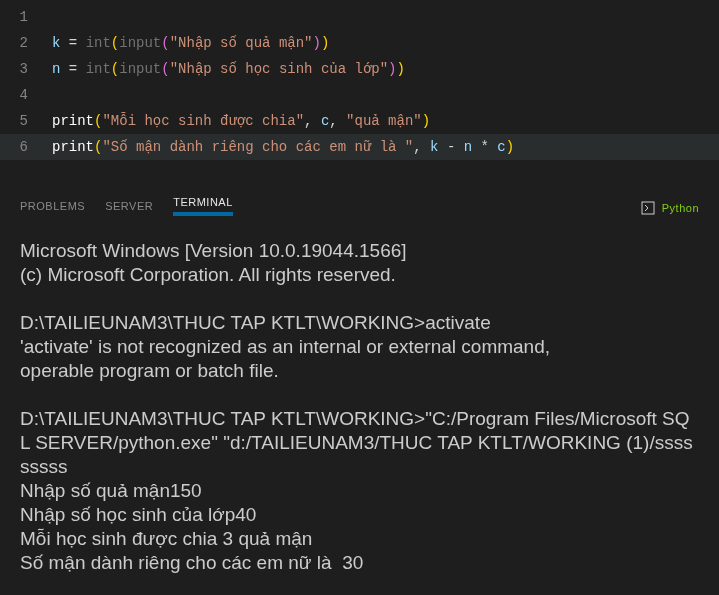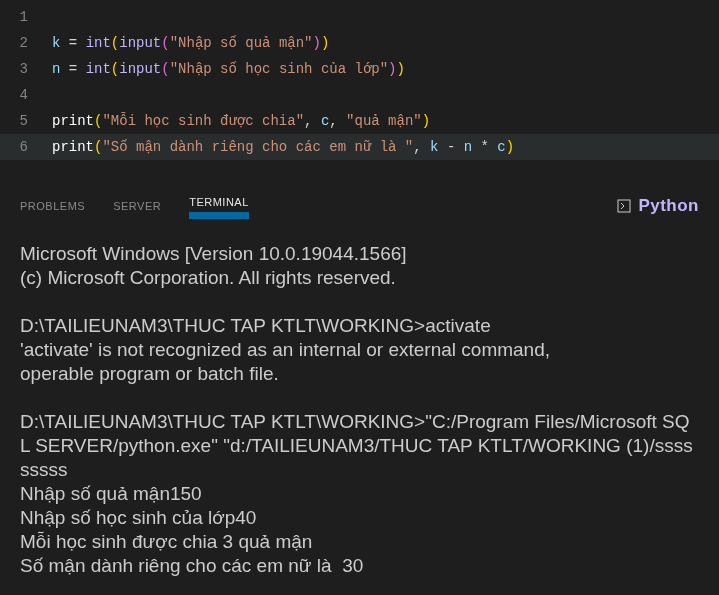--- a/index.html
+++ b/index.html
@@ -32,54 +32,53 @@
     color: #858585;
     user-select: none;
     flex-shrink: 0;
   }
   .code {
     white-space: pre;
   }
   .tok-var { color: #9cdcfe; }
   .tok-op { color: #d4d4d4; }
   .tok-func { color: #ffffff; }
-  .tok-builtin { color: #c4b5fd; }
+  .tok-builtin { color: #737373; }
   .tok-punct { color: #ffd700; }
   .tok-punct2 { color: #da70d6; }
   .tok-str { color: #ce9178; }
   
   .panel-tabs {
     display: flex;
-    align-items: center;
+    align-items: flex-end;
     padding: 8px 20px 4px 20px;
-    gap: 28px;
+    gap: 20px;
     border-bottom: 1px solid transparent;
     margin-top: 20px;
     font-family: "Segoe UI", Arial, sans-serif;
     font-size: 11px;
     letter-spacing: 0.5px;
   }
   .panel-tab {
     color: #8a8a8a;
     cursor: pointer;
     padding: 4px 0;
   }
   .panel-tab.active {
     color: #e7e7e7;
-    border-bottom: 7px solid #0369a1;
+    border-bottom: 4px solid #0369a1;
   }
   .panel-right {
     margin-left: auto;
     display: flex;
     align-items: center;
     gap: 6px;
-    color: #c4b5fd;
+    color: #84cc16;
     font-family: "Segoe UI", Arial, sans-serif;
-    font-size: 17px;
-    font-weight: bold;
+    font-size: 11px;
   }
   .panel-right svg { display:block; }
   .terminal {
     padding: 18px 20px;
     font-family: Liberation Sans, sans-serif;
     font-size: 19px;
     line-height: 24px;
     color: #cccccc;
     white-space: pre-wrap;
     word-break: break-all;

